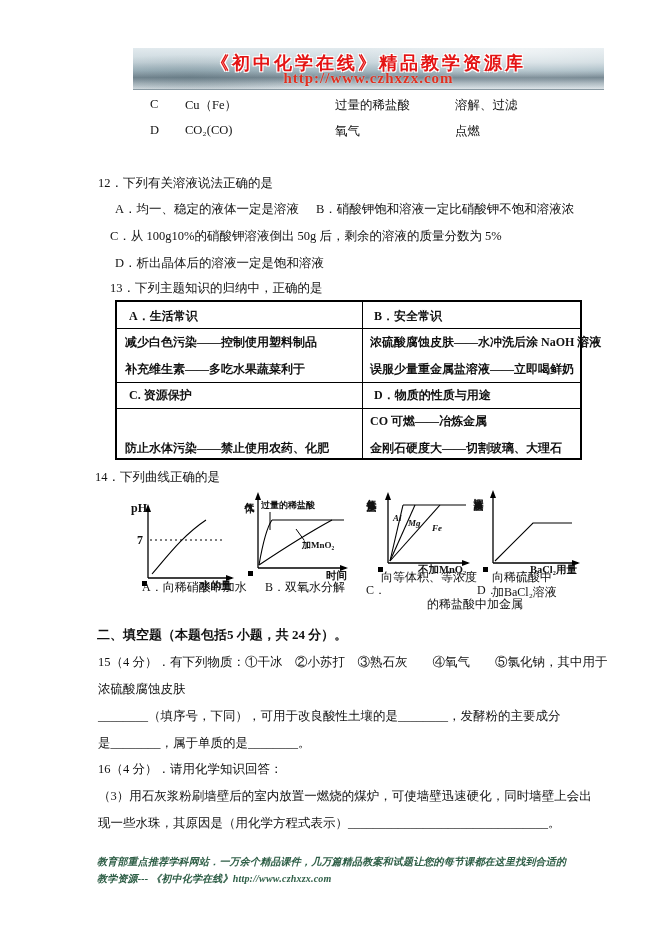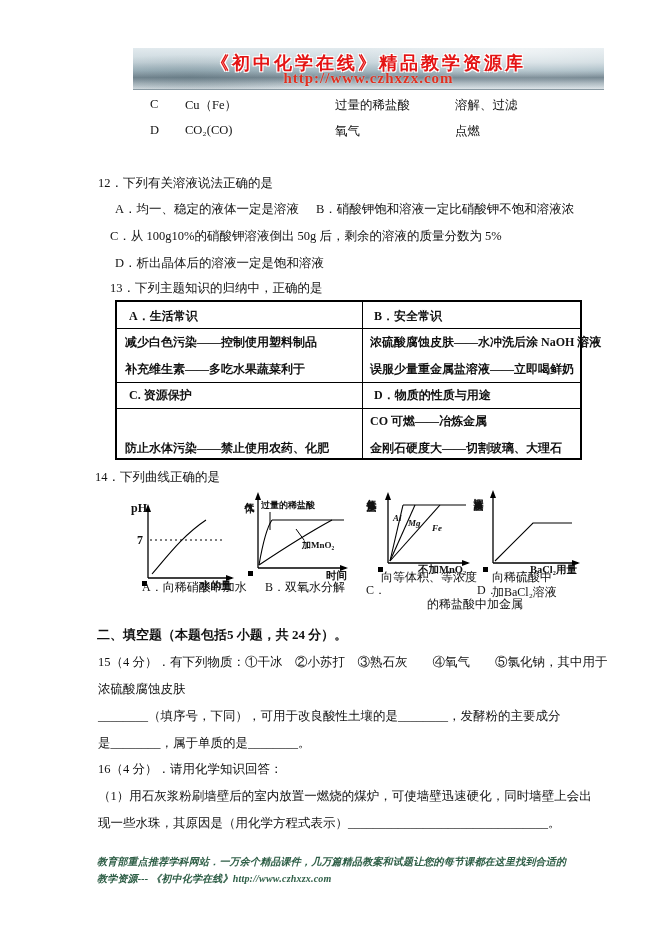--- a/index.html
+++ b/index.html
@@ -188,19 +188,19 @@
   <div class="glabel" style="left:492px;top:586px;">加BaCl₂溶液</div>
 
   <div class="line bold" style="left:97px;top:628px;font-size:13px;">二、填空题（本题包括5 小题，共 24 分）。</div>
 
   <div class="line" style="left:98px;top:655px;">15（4 分）．有下列物质：①干冰　②小苏打　③熟石灰　　④氧气　　⑤氯化钠，其中用于</div>
   <div class="line" style="left:98px;top:682px;">浓硫酸腐蚀皮肤</div>
   <div class="line" style="left:98px;top:709px;">________（填序号，下同），可用于改良酸性土壤的是________，发酵粉的主要成分</div>
   <div class="line" style="left:98px;top:736px;">是________，属于单质的是________。</div>
 
   <div class="line" style="left:98px;top:762px;">16（4 分）．请用化学知识回答：</div>
-  <div class="line" style="left:98px;top:789px;">（1）用石灰浆粉刷墙壁后的室内放置一燃烧的煤炉，可使墙壁迅速硬化，同时墙壁上会出</div>
+  <div class="line" style="left:98px;top:789px;">（3）用石灰浆粉刷墙壁后的室内放置一燃烧的煤炉，可使墙壁迅速硬化，同时墙壁上会出</div>
   <div class="line" style="left:98px;top:816px;">现一些水珠，其原因是（用化学方程式表示）________________________________。</div>
 
   <div class="footer-line" style="left:97px;top:855px;">教育部重点推荐学科网站．一万余个精品课件，几万篇精品教案和试题让您的每节课都在这里找到合适的</div>
   <div class="footer-line" style="left:97px;top:872px;">教学资源--- 《初中化学在线》http://www.czhxzx.com</div>
 
 </div>
 
 </body></html>

